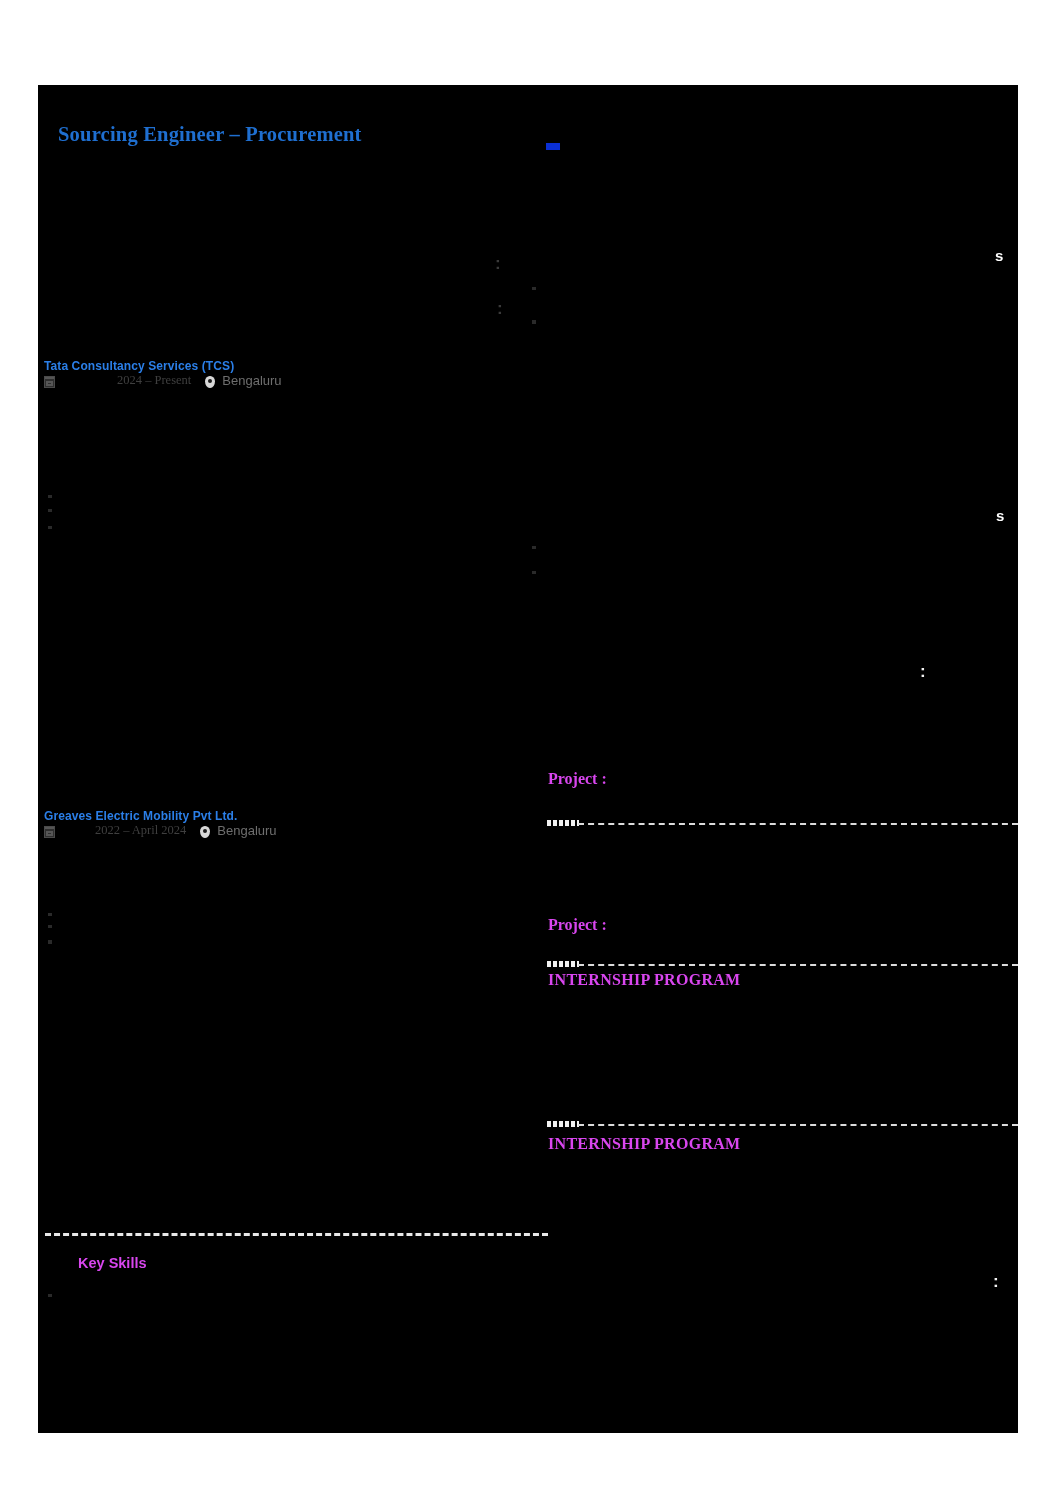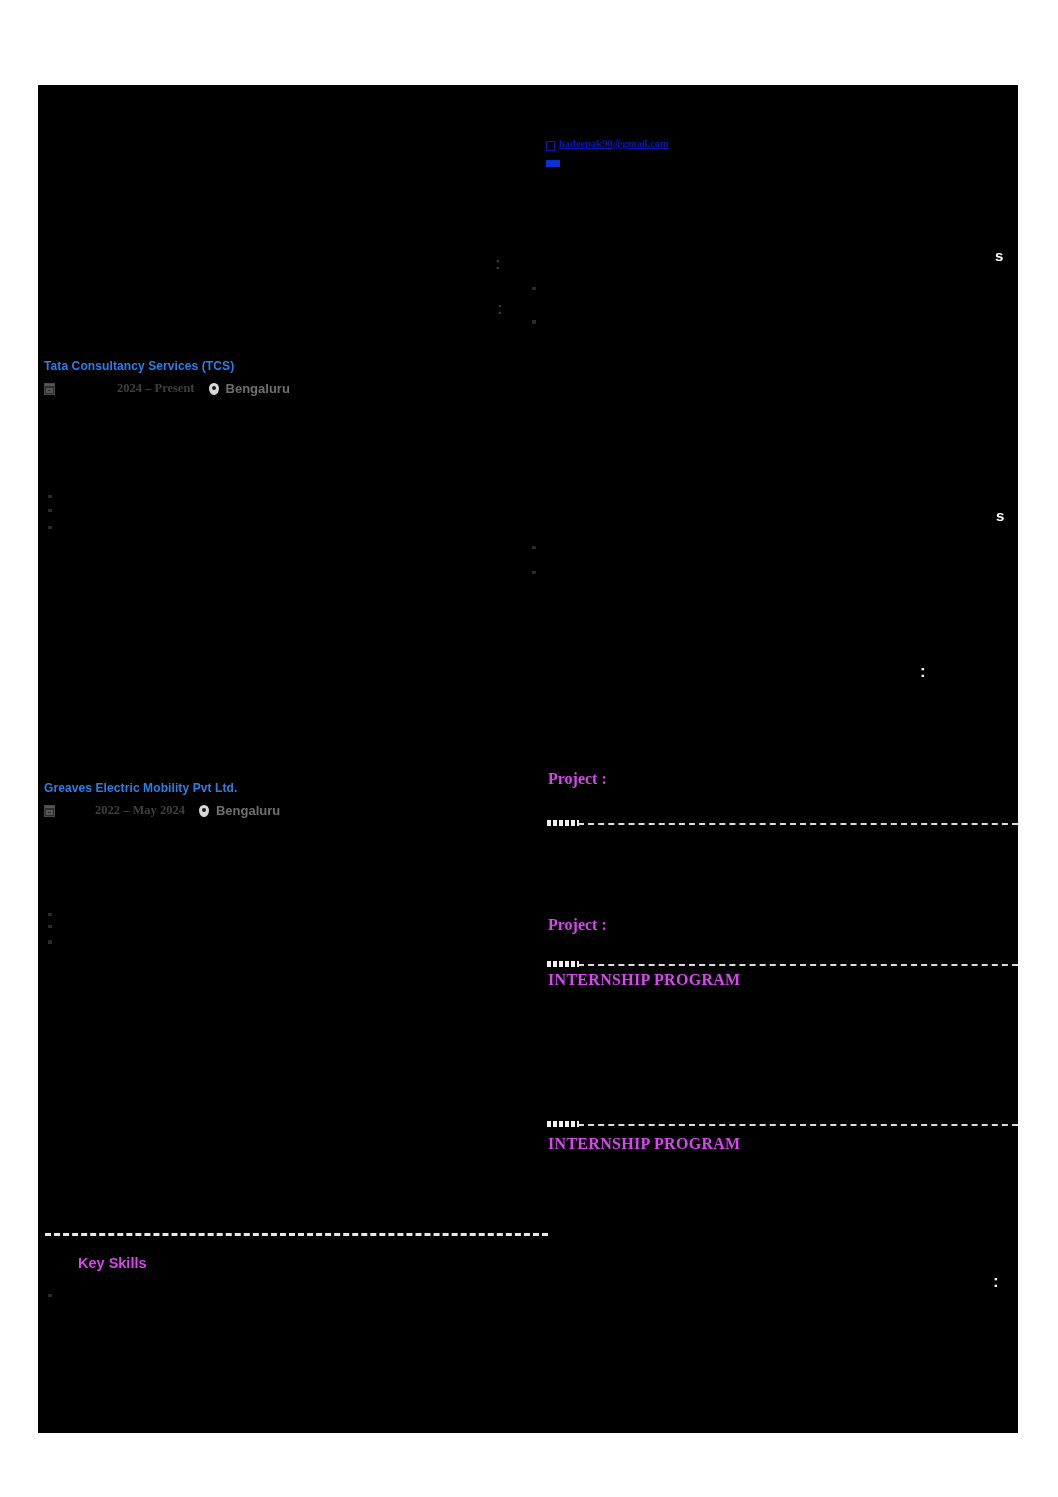--- a/index.html
+++ b/index.html
@@ -112,24 +112,22 @@
   .company-name {
     font-family: "Liberation Sans", sans-serif;
     font-size: 12px;
     font-weight: bold;
     color: #2b7fe8;
     letter-spacing: 0.1px;
     white-space: nowrap;
   }
   .company-meta {
     display: flex;
-    align-items: center;
-    margin-top: 8px;
+    align-items: flex-end;
     height: 15px;
-    font-weight: bold;
   }
   .cal-icon {
     width: 11px;
     height: 12px;
     background:
       linear-gradient(#555 0 2px, transparent 2px) top/100% 100% no-repeat,
       #2e2e2e;
     border: 1px solid #4a4a4a;
     box-sizing: border-box;
     position: relative;
@@ -224,27 +222,24 @@
     height: 6px;
     background: repeating-linear-gradient(
       to right, #f0f0f0 0 4px, #000 4px 6px);
   }
 </style>
 </head>
 <body>
 
 <div id="page">
 
+  <div class="doc-title">Sourcing Engineer – Procurement</div>
 
   <div class="contact">
 
-    <div class="contact-row">
-      <span class="contact-icon"></span>
-      <span class="contact-link">hadeepak90@gmail.com</span>
-    </div>
 
     <div class="contact-row">
       <span class="li-badge"></span>
     </div>
 
   </div>
 
   <span class="colon-mark" style="left:457px; top:170px;">:</span>
   <span class="colon-mark" style="left:459px; top:215px;">:</span>
   <span class="colon-mark bright" style="left:882px; top:578px;">:</span>
@@ -266,25 +261,25 @@
   <div class="bullet-list" style="left:8px; top:404px; width:430px;">
     <div class="bullet-item" style="margin-bottom:14px;"></div>
     <div class="bullet-item" style="margin-bottom:14px;"></div>
     <div class="bullet-item" style="margin-bottom:14px;"></div>
     <div class="bullet-item" style="margin-bottom:31px;"></div>
     <div class="bullet-item" style="margin-bottom:30px;"></div>
     <div class="bullet-item" style="margin-bottom:29px;"></div>
     <div class="bullet-item"></div>
   </div>
 
-  <div class="company" style="top:696px;">
+  <div class="company" style="top:724px;">
     <div class="company-name">Greaves Electric Mobility Pvt Ltd.</div>
     <div class="company-meta">
       <span class="cal-icon"></span>
-      <span class="meta-date" style="margin-left:40px;">2022 – May 2024</span>
+      <span class="meta-date" style="margin-left:40px;">2022 – April 2024</span>
       <span class="pin-icon" style="margin-left:14px;"></span>
       <span class="meta-city" style="margin-left:7px;">Bengaluru</span>
     </div>
   </div>
 
   <div class="bullet-list" style="left:8px; top:822px; width:430px;">
     <div class="bullet-item" style="margin-bottom:12px;"></div>
     <div class="bullet-item" style="margin-bottom:11px;"></div>
     <div class="bullet-item" style="margin-bottom:12px;"></div>
     <div class="bullet-item" style="margin-bottom:27px;"></div>

